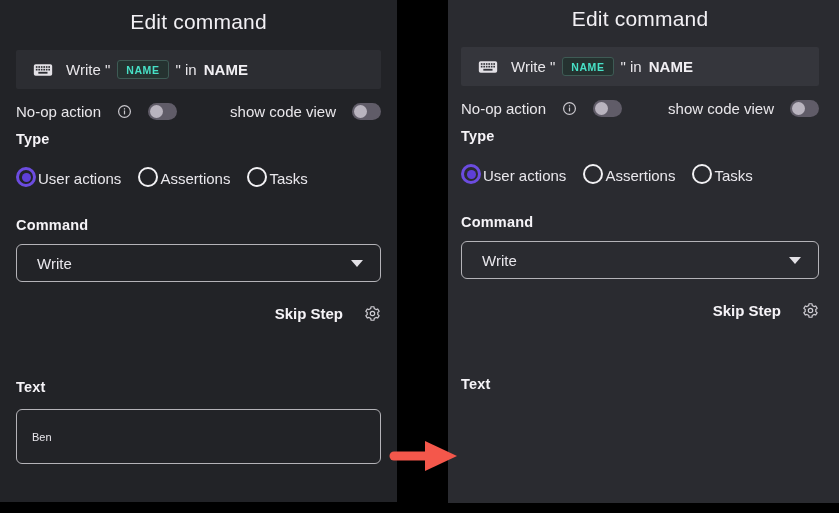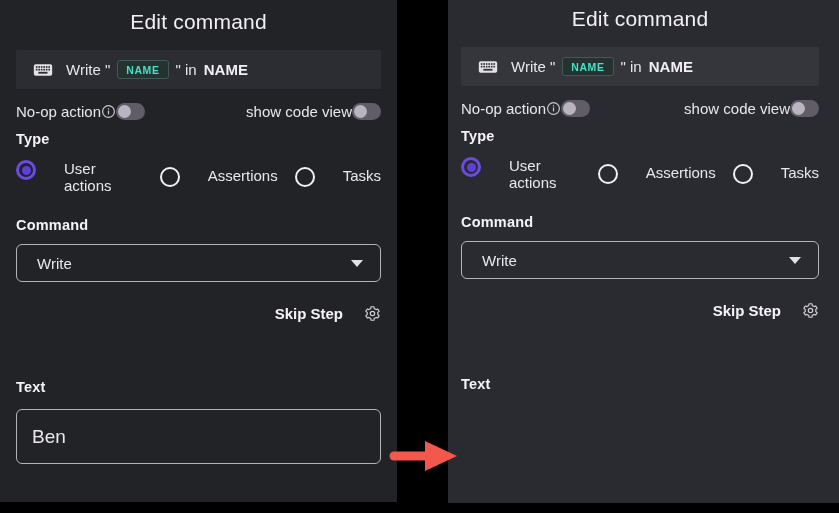--- a/index.html
+++ b/index.html
@@ -46,40 +46,40 @@
     border-radius: 3px;
     line-height: 1;
   }
   .preview-target { font-weight: 700; color: #f1eff3; }
 
   .toggles-row {
     margin-top: 13px;
     display: flex; align-items: center; justify-content: space-between;
     height: 19px;
   }
-  .toggle-group { display: flex; align-items: center; gap: 0; font-size: 15px; color: #e8e6ea; }
+  .toggle-group { display: flex; align-items: center; gap: 16px; font-size: 15px; color: #e8e6ea; }
   .toggle {
     width: 29px; height: 17px; border-radius: 9px;
     background: #605c68; position: relative; cursor: pointer;
     flex: 0 0 auto;
   }
   .toggle .knob {
     position: absolute; left: 2px; top: 2px;
     width: 13px; height: 13px; border-radius: 50%;
     background: #b9b4bf;
   }
 
   .section-label {
     font-weight: 700; font-size: 14.5px; color: #f5f3f7;
     letter-spacing: .2px;
   }
   .type-label { margin-top: 10px; }
 
   .radio-row { margin-top: 20px; display: flex; align-items: center; gap: 17px; height: 20px; }
-  .radio-item { display: flex; align-items: flex-start; gap: 28px; font-size: 15px; cursor: pointer; }
+  .radio-item { display: flex; align-items: flex-end; gap: 2px; font-size: 15px; cursor: pointer; }
   .radio-circle {
     width: 20px; height: 20px; border-radius: 50%;
     border: 2.5px solid #f2f1f4; background: transparent;
     display: flex; align-items: center; justify-content: center;
     flex: 0 0 auto;
   }
   .radio-circle.selected { border: 3px solid #6c4ce0; }
   .radio-circle.selected::after {
     content: ""; width: 9px; height: 9px; border-radius: 50%;
     background: #5e3fd8;
@@ -106,21 +106,21 @@
     display: flex; align-items: center; justify-content: flex-end; gap: 21px;
   }
   .skip-label { font-weight: 700; font-size: 15px; color: #f5f3f7; }
   .gear-icon { display: flex; cursor: pointer; }
 
   .text-label { margin-top: 56px; }
   .text-input {
     margin-top: 14px; width: 100%; height: 55px;
     background: transparent;
     border: 1px solid #b4b3b8; border-radius: 6px;
-    color: #e9e7ec; font-size: 19px;
+    color: #e9e7ec; font-size: 11px;
     padding: 0 15px;
     font-family: "Liberation Sans", "DejaVu Sans", sans-serif;
     outline: none;
   }
 
   .kbd-icon-wrap { display: flex; flex: 0 0 auto; }
 
   .arrow {
     position: absolute; left: 389px; top: 440px;
     width: 70px; height: 32px;

